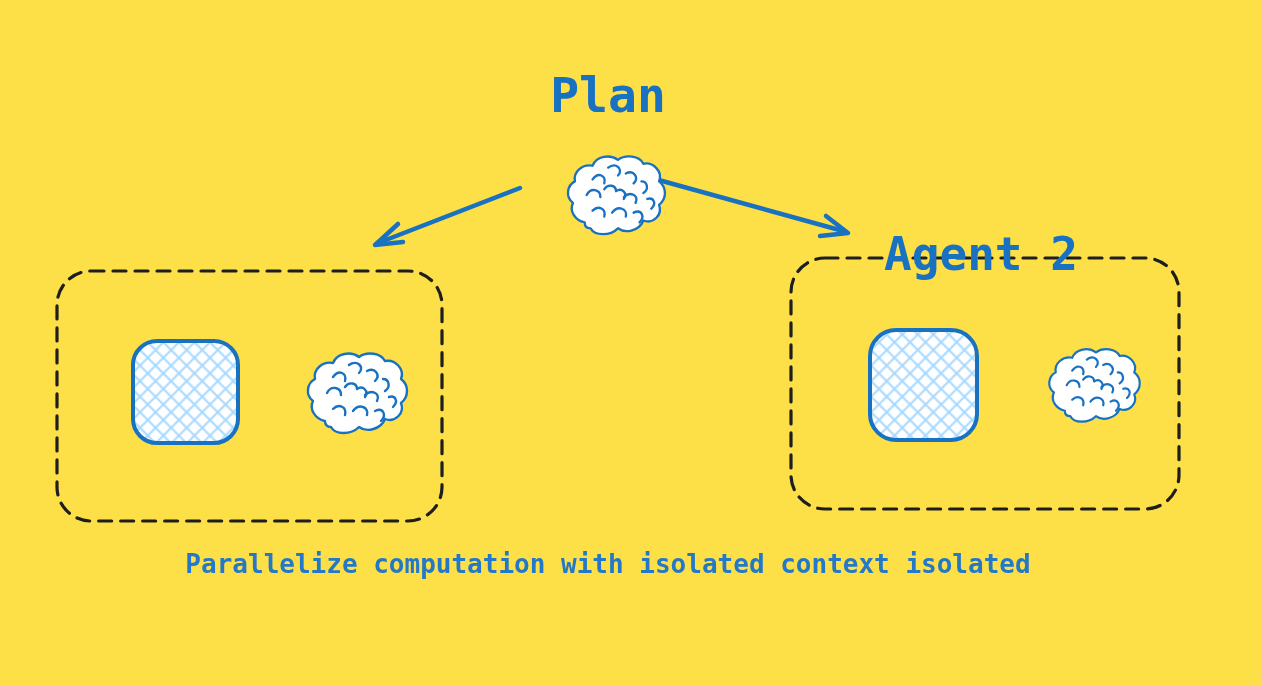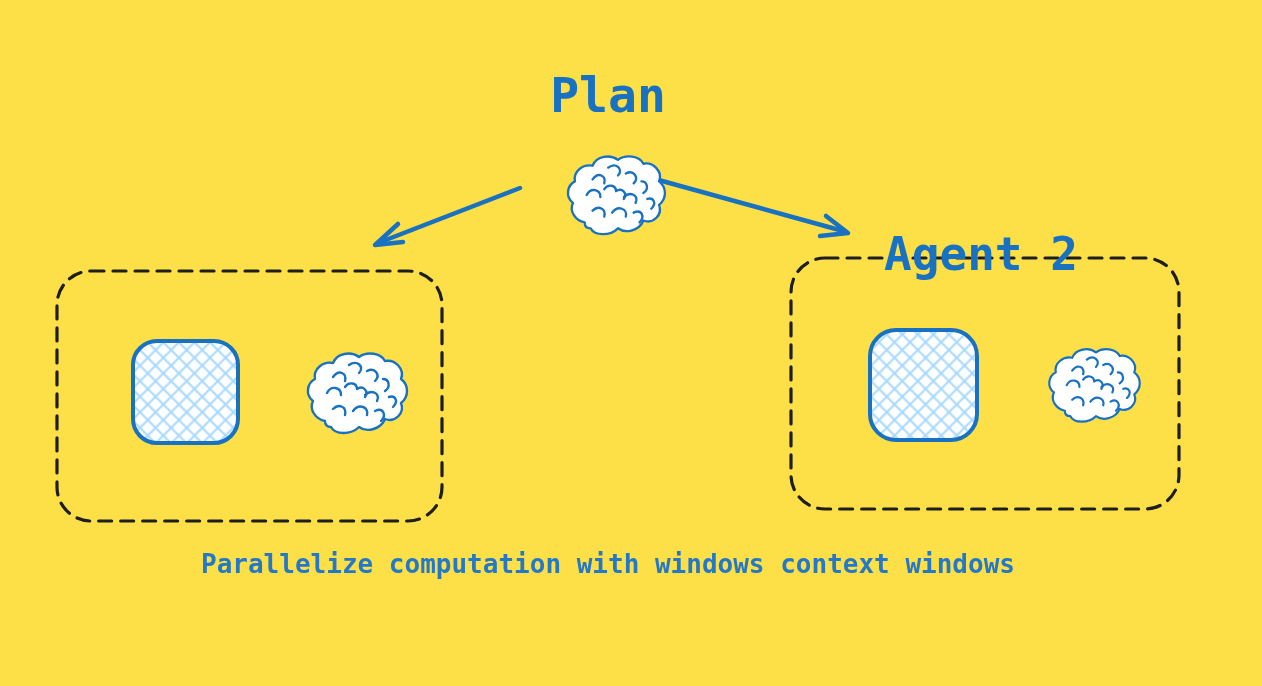--- a/index.html
+++ b/index.html
@@ -82,15 +82,15 @@
 
     <rect x="791" y="258" width="388" height="251" rx="34" fill="none" stroke="#1e1e1e" stroke-width="3.2" stroke-dasharray="13 9" stroke-linecap="round"></rect>
 
     <rect x="870" y="330" width="107" height="110" rx="26" fill="url(#xhatch)" stroke="#1971c2" stroke-width="4"></rect>
 
     <use href="#brain" x="1042" y="345" width="106" height="84"></use>
   </svg>
 
   <div class="label title-plan">Plan</div>
   <div class="label agent-label-2">Agent 2</div>
-  <div class="caption">Parallelize computation with windows context windows</div>
+  <div class="caption">Parallelize computation with isolated context isolated</div>
 
 </div>
 
 </body></html>

